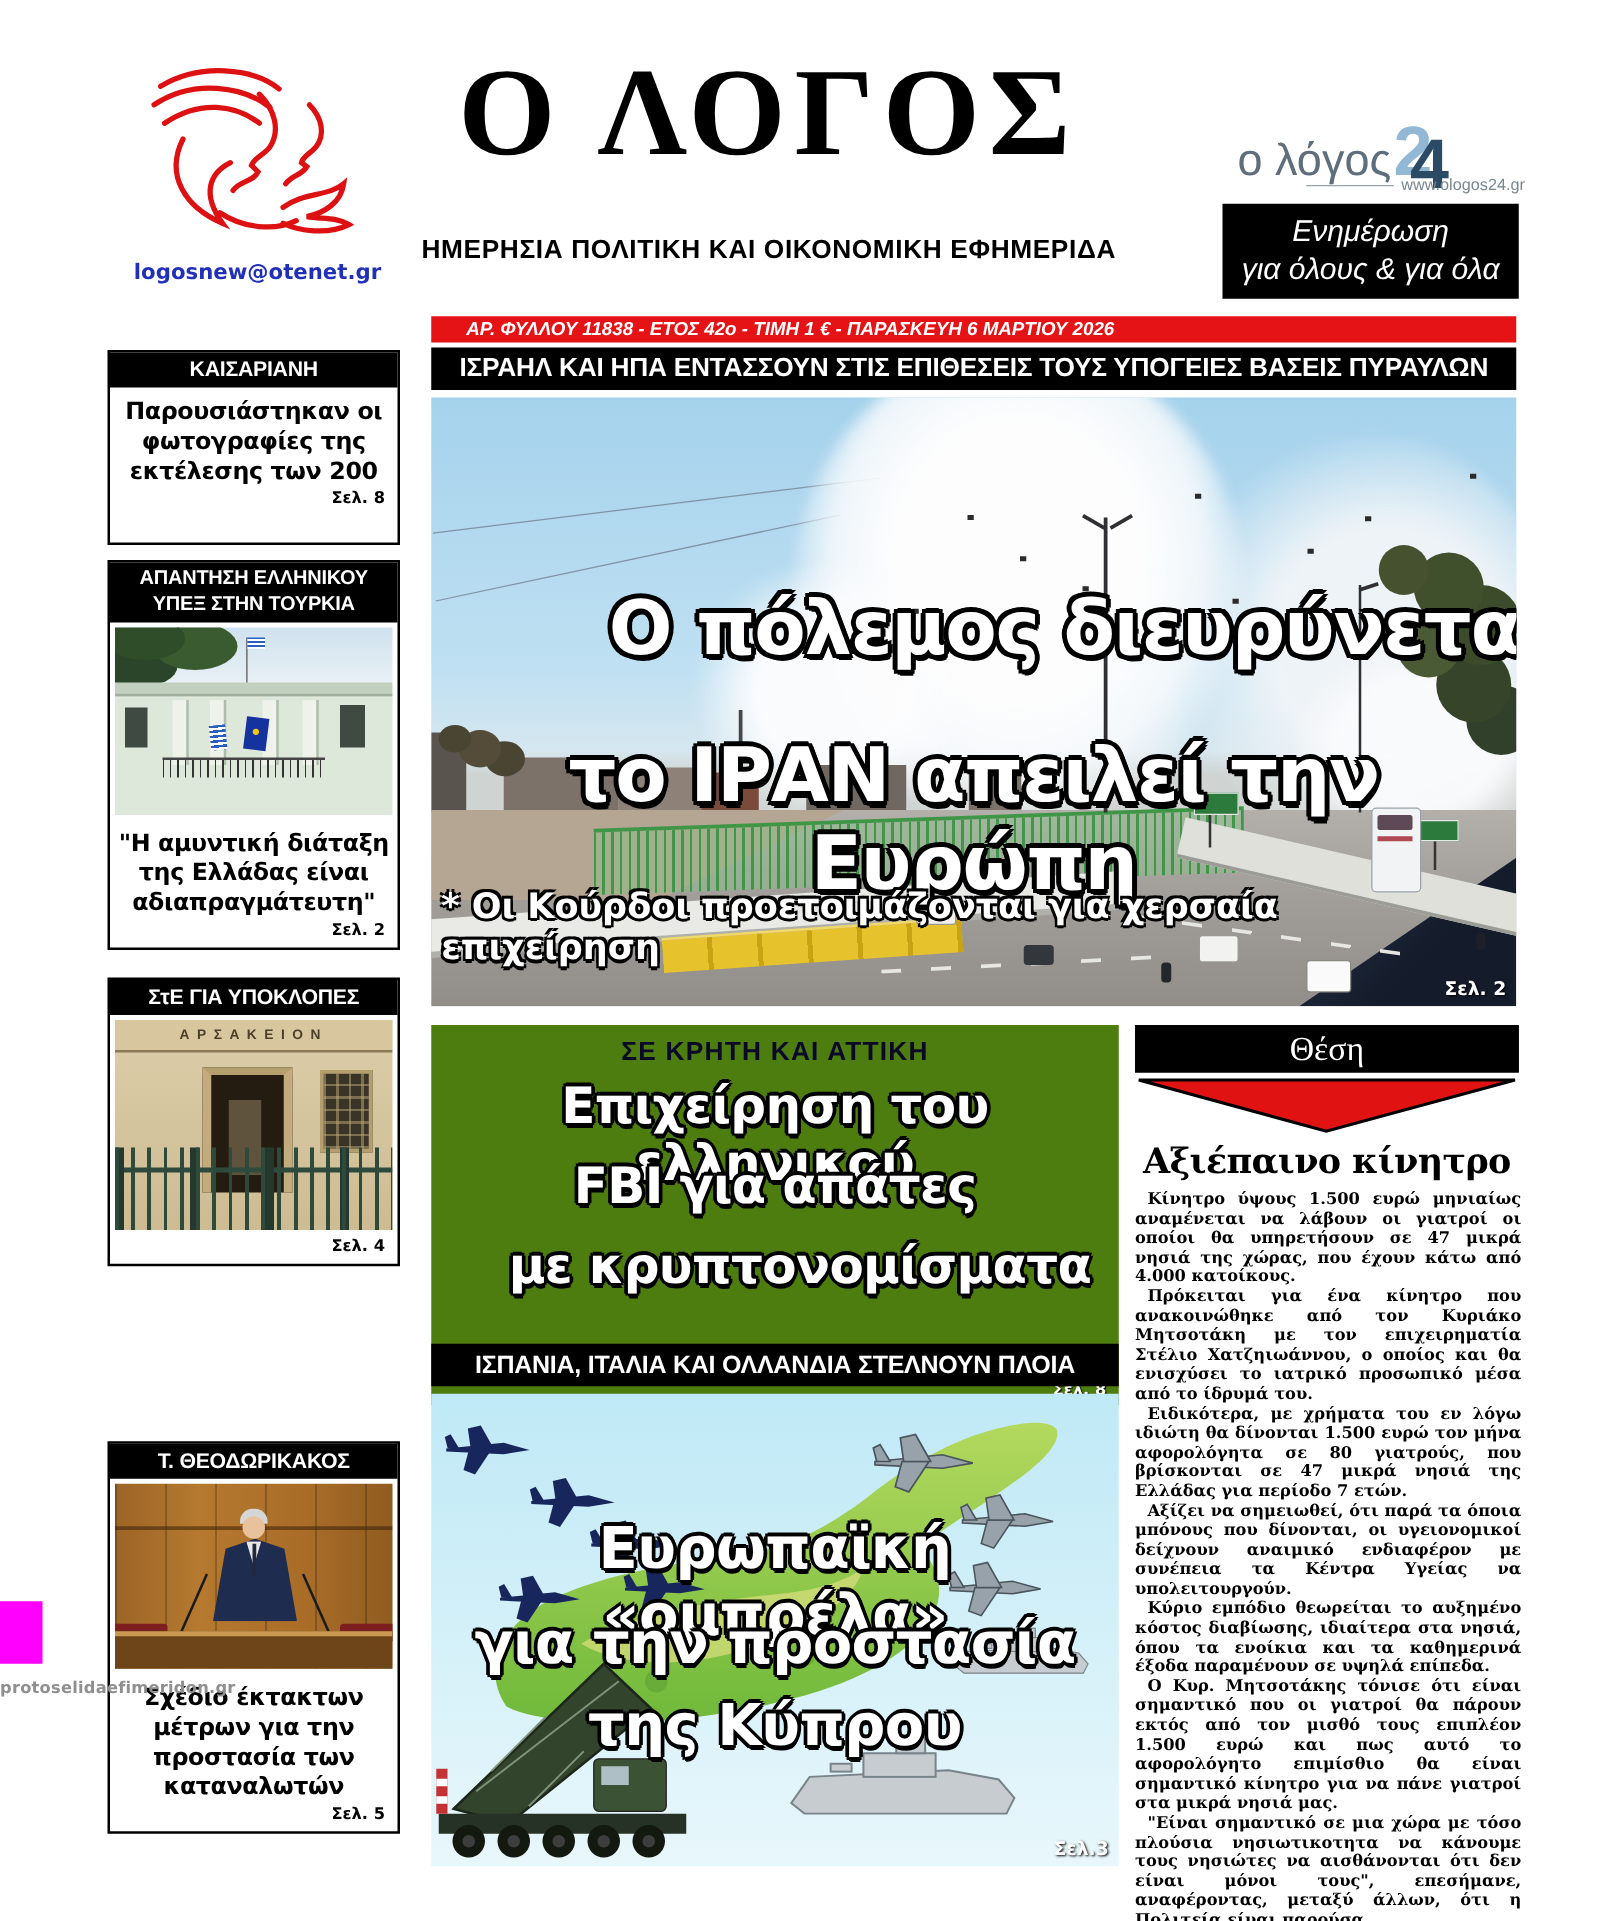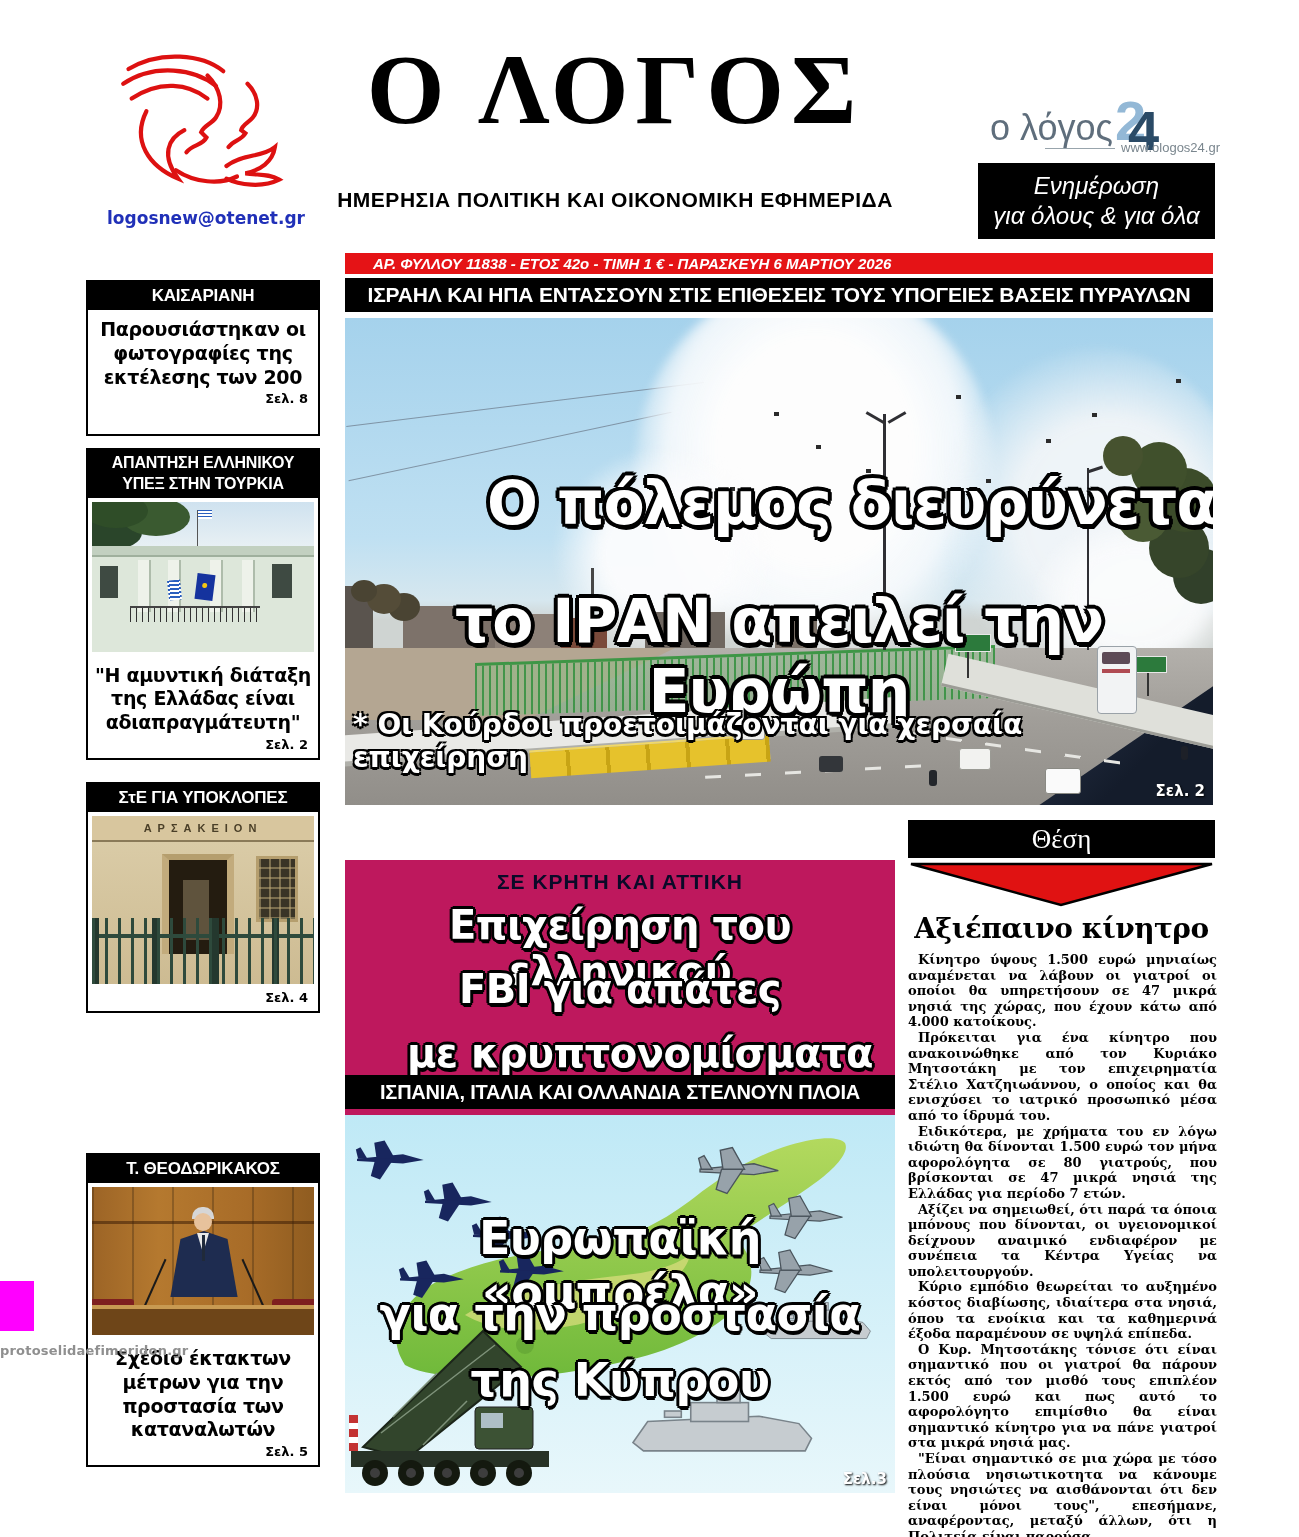--- a/index.html
+++ b/index.html
@@ -149,21 +149,21 @@
       clip-path:polygon(0 0,100% 0,50% 100%);}
   #img-parl .tie{position:absolute;left:110px;top:48px;width:3px;height:26px;background:#202a3a;}
   #img-parl .mic1,#img-parl .mic2{position:absolute;width:2px;height:52px;background:#1a1a1a;}
   #img-parl .mic1{left:62px;top:70px;transform:rotate(24deg);}
   #img-parl .mic2{left:160px;top:70px;transform:rotate(-24deg);}
   #img-parl .podium{position:absolute;left:0;bottom:0;width:100%;height:26px;background:#6e4518;border-top:4px solid #c89a52;}
   #img-parl .seatL,#img-parl .seatR{position:absolute;bottom:22px;width:46px;height:14px;background:#7e1f1f;border-radius:3px 3px 0 0;}
   #img-parl .seatL{left:-4px;} #img-parl .seatR{right:-4px;}
 
   
-  #fbi-box{left:345px;top:860px;width:550px;height:304px;background:#be185d;box-sizing:border-box;}
+  #fbi-box{left:345px;top:820px;width:550px;height:304px;background:#4d7c0f;box-sizing:border-box;}
   #fbi-kicker{position:absolute;left:0;top:10px;width:100%;text-align:center;color:#0a0a28;
       font-weight:bold;font-size:21px;letter-spacing:1px;}
   .fbi-line{position:absolute;left:0;width:100%;text-align:center;font-size:40px;letter-spacing:-.5px;}
   #fbi-page{position:absolute;right:10px;bottom:4px;color:#fff;font-weight:bold;font-size:13px;
       font-family:"DejaVu Sans",sans-serif;text-shadow:1px 1px 1px #000;}
   #ships-banner{left:345px;top:1075px;width:550px;height:34px;background:#000;color:#fff;
       font-weight:bold;font-size:20px;line-height:34px;text-align:center;letter-spacing:-.2px;}
   #cyprus-img{left:345px;top:1115px;width:550px;height:378px;overflow:hidden;
       background:linear-gradient(180deg,#bfe9f6,#e8f7fb);}
   #cyprus-svg{position:absolute;left:0;top:0;}

